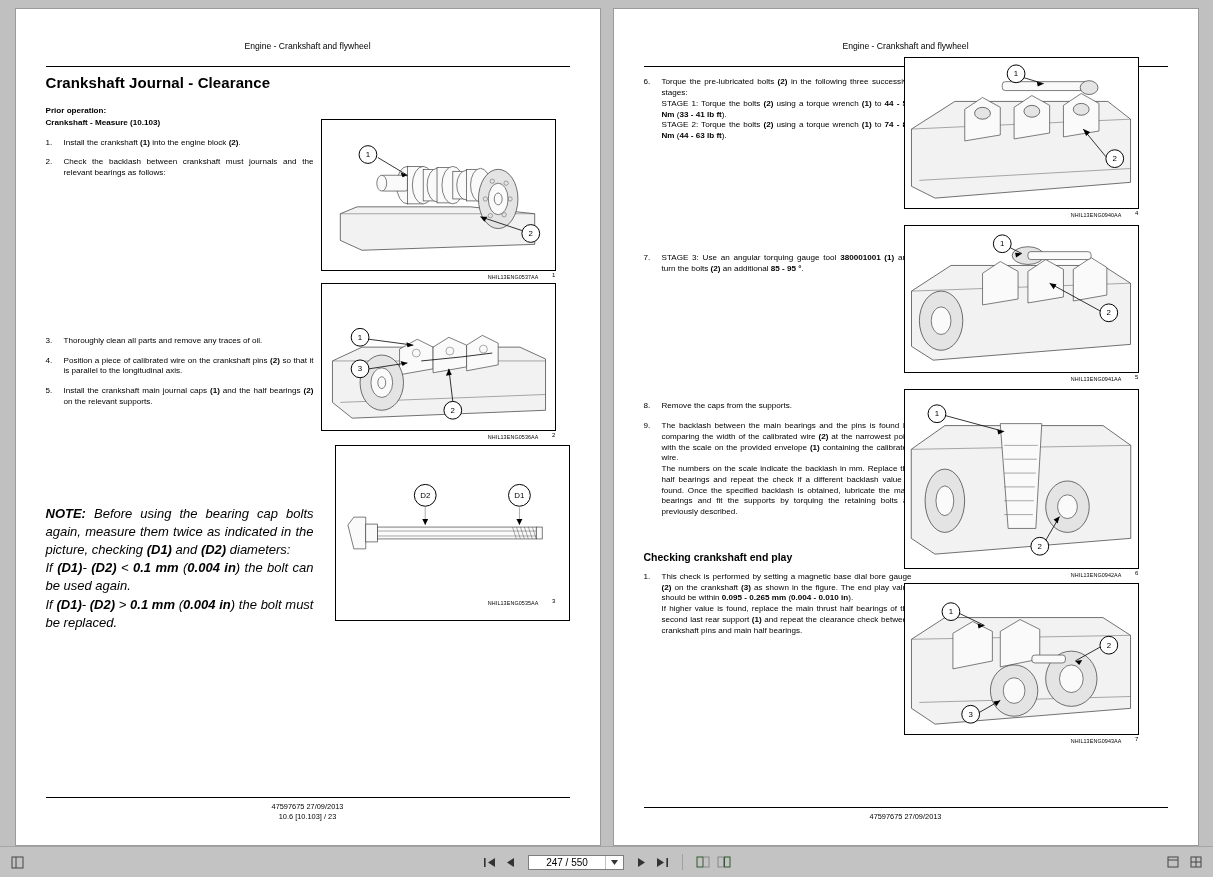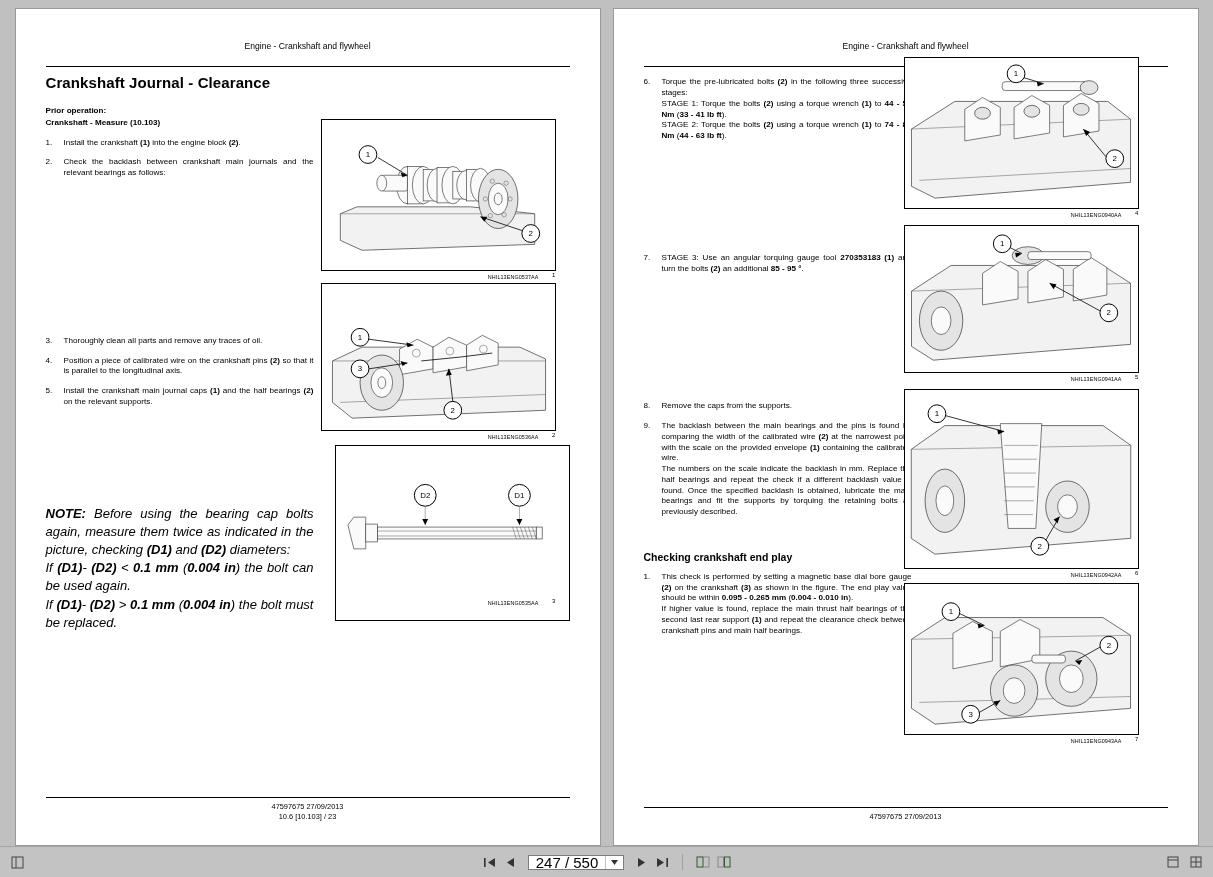--- a/index.html
+++ b/index.html
@@ -153,21 +153,21 @@
     border:1px solid #7d7d7d;
     background:#fff;
     height:15px;
     width:96px;
     margin:0 4px;
     box-sizing:border-box;
   }
   .pagebox input{
     border:none;outline:none;
     font-family:"Liberation Sans", sans-serif;
-    font-size:15px;
+    font-size:10px;
     width:76px;
     height:13px;
     text-align:center;
     padding:0;
     background:transparent;
   }
   .pagebox .drop{
     width:16px;height:13px;
     border-left:1px solid #c0c0c0;
     display:flex;align-items:center;justify-content:center;
@@ -209,21 +209,21 @@
         <h1 class="doc-title">Crankshaft Journal - Clearance</h1>
 
         <div class="prior-op">
           <span>Prior operation:</span><br>
           <span>Crankshaft - Measure (10.103)</span>
         </div>
 
         <div class="leftcol">
           <ul class="numlist">
             <li><span class="num">1.</span><span class="rich">Install the crankshaft <b>(1)</b> into the engine block <b>(2)</b>.</span></li>
-            <li><span class="num">2.</span><span class="rich">Check the backlash between crankshaft main journals and the relevant bearings as follows:</span></li>
+            <li><span class="num">2.</span><span class="rich">Check the backlash between crankshaft must journals and the relevant bearings as follows:</span></li>
           </ul>
 
           <div style="height:148px"></div>
 
           <ul class="numlist">
             <li><span class="num">3.</span><span class="rich">Thoroughly clean all parts and remove any traces of oil.</span></li>
             <li><span class="num">4.</span><span class="rich">Position a piece of calibrated wire on the crankshaft pins <b>(2)</b> so that it is parallel to the longitudinal axis.</span></li>
             <li><span class="num">5.</span><span class="rich">Install the crankshaft main journal caps <b>(1)</b> and the half bearings <b>(2)</b> on the relevant supports.</span></li>
           </ul>
 
@@ -369,21 +369,21 @@
         <div class="title-rule"></div>
 
         <div class="rightcol-text" style="margin-top:10px;">
           <ul class="numlist">
             <li><span class="num">6.</span><span class="rich">Torque the pre-lubricated bolts <b>(2)</b> in the following three successive stages:<br>STAGE 1:  Torque the bolts <b>(2)</b> using a torque wrench <b>(1)</b> to <b>44 - 56 Nm</b> (<b>33 - 41 lb ft</b>).<br>STAGE 2:  Torque the bolts <b>(2)</b> using a torque wrench <b>(1)</b> to <b>74 - 86 Nm</b> (<b>44 - 63 lb ft</b>).</span></li>
           </ul>
 
           <div style="height:102px"></div>
 
           <ul class="numlist">
-            <li><span class="num">7.</span><span class="rich">STAGE  3:   Use an angular torquing gauge tool <b>270353183 (1)</b> and turn the bolts <b>(2)</b> an additional <b>85 - 95 °</b>.</span></li>
+            <li><span class="num">7.</span><span class="rich">STAGE  3:   Use an angular torquing gauge tool <b>380001001 (1)</b> and turn the bolts <b>(2)</b> an additional <b>85 - 95 °</b>.</span></li>
           </ul>
 
           <div style="height:118px"></div>
 
           <ul class="numlist">
             <li><span class="num">8.</span><span class="rich">Remove the caps from the supports.</span></li>
             <li><span class="num">9.</span><span class="rich">The backlash between the main bearings and the pins is found by comparing the width of the calibrated wire <b>(2)</b> at the narrowest point with the scale on the provided envelope <b>(1)</b> containing the calibrated wire.<br>The numbers on the scale indicate the backlash in mm. Replace the half bearings and repeat the check if a different backlash value is found. Once the specified backlash is obtained, lubricate the main bearings and fit the supports by torquing the retaining bolts as previously described.</span></li>
           </ul>
 
           <div style="height:20px"></div>

